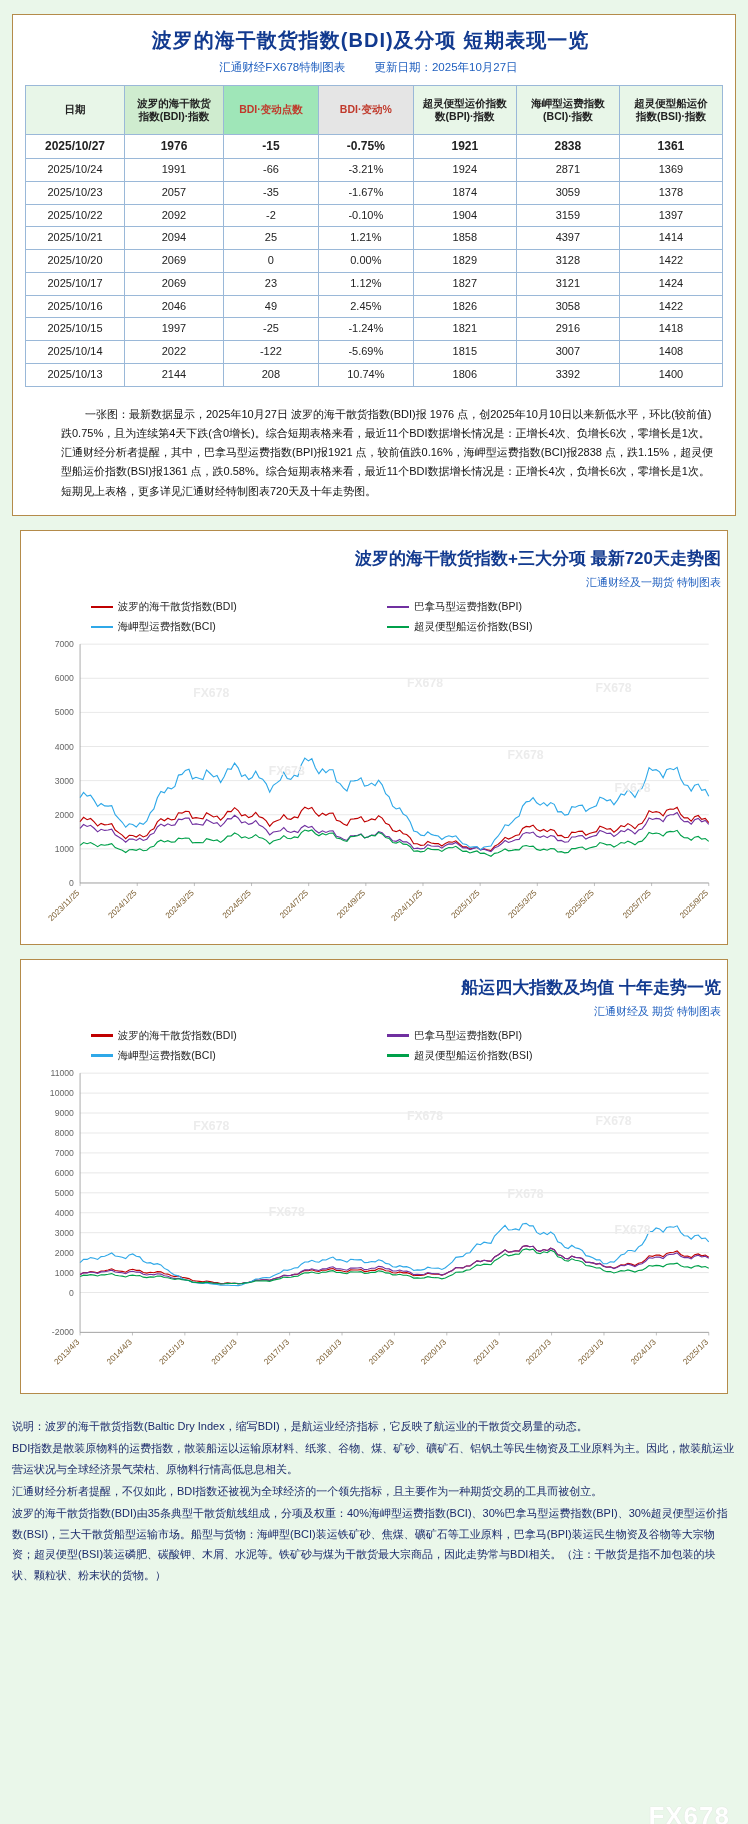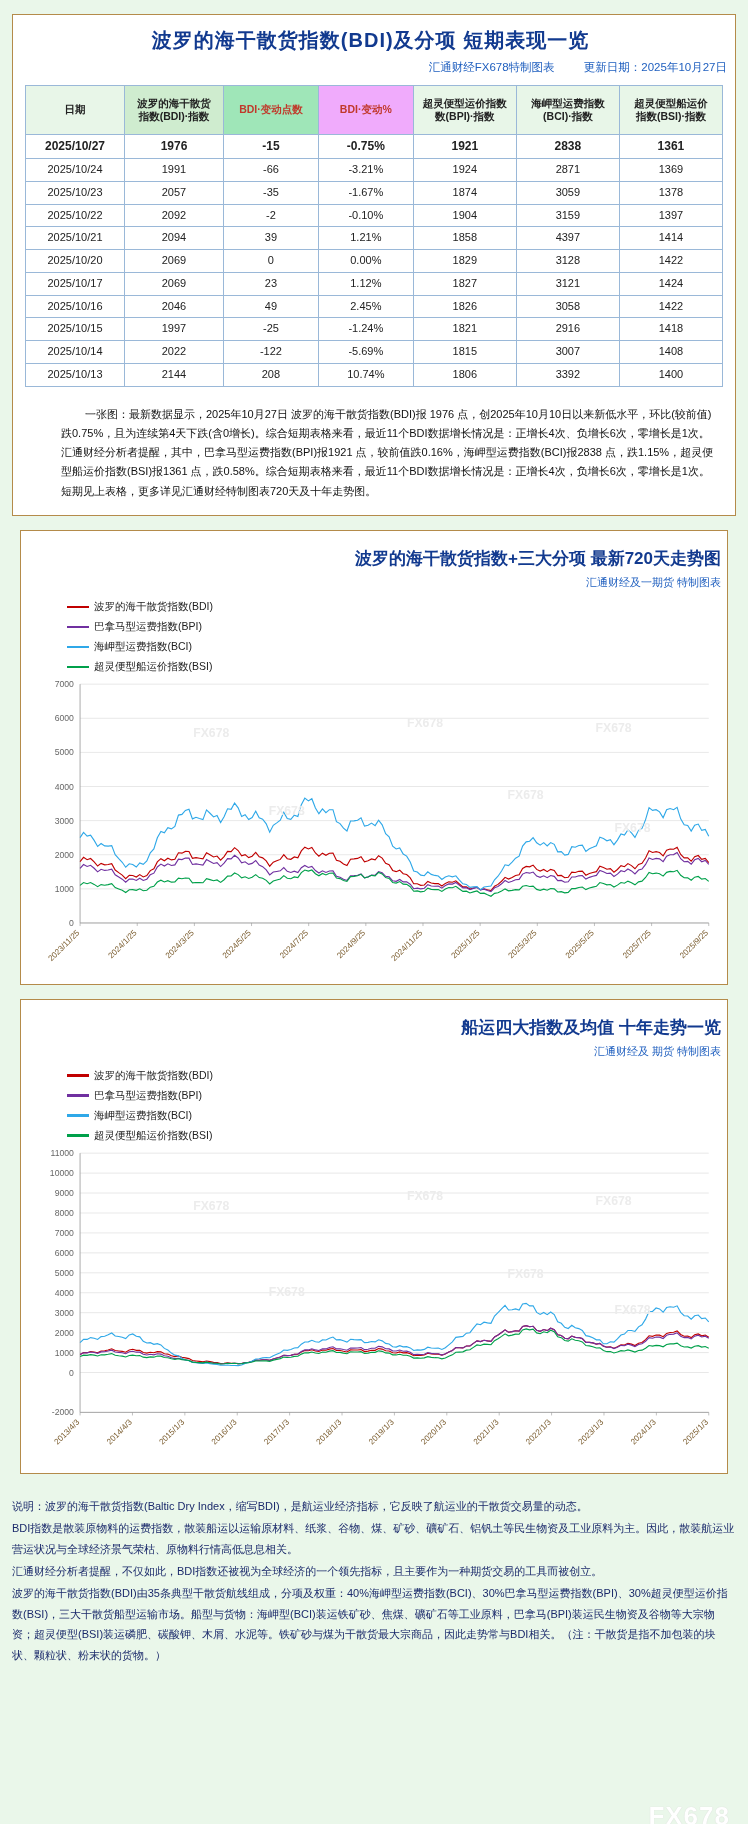--- a/index.html
+++ b/index.html
@@ -20,24 +20,24 @@
   }
   .panel-title{
     text-align:center;
     color:#123a8f;
     font-weight:bold;
     font-size:20px;
     padding:12px 11px 2px 4px;
     letter-spacing:1px;
   }
   .panel-sub{
-    text-align:right;
+    text-align:center;
     color:#1f5fbf;
     font-size:11.5px;
-    padding:4px 8px 10px 4px;
+    padding:4px 15px 10px 4px;
   }
   .panel-sub .sub-right{margin-left:26px;color:#1f5fbf;}
 
   table.bdi{
     border-collapse:collapse;
     width:calc(100% - 24px);
     margin:0 12px 8px 12px;
     font-size:11px;
   }
   table.bdi th, table.bdi td{
@@ -48,21 +48,21 @@
     line-height:1.25;
   }
   table.bdi thead th{
     font-weight:bold;
     font-size:10.5px;
     height:40px;
   }
   th.c0{background:#e8f6e8;width:92px;}
   th.c1{background:#cfeccf;width:92px;}
   th.c2{background:#9fe6b8;color:#c0392b;width:88px;}
-  th.c3{background:#f0abfc;color:#c0392b;width:88px;}
+  th.c3{background:#e5e5e5;color:#c0392b;width:88px;}
   th.c4{background:#e8f6e8;width:96px;}
   th.c5{background:#e8f6e8;width:96px;}
   th.c6{background:#e8f6e8;width:96px;}
 
   tr.first td{font-weight:bold;font-size:12px;background:#ffffff;}
   td{background:#fff;}
 
   .note{
     font-size:11px;
     line-height:1.75;
@@ -79,21 +79,21 @@
     margin:14px 20px;
     box-sizing:border-box;
     padding:10px 6px 12px 6px;
   }
   .chart-title{
     text-align:right;color:#123a8f;font-weight:bold;font-size:17px;padding-top:6px;
   }
   .chart-sub{text-align:right;color:#1f5fbf;font-size:11px;padding:5px 0 4px 0;}
   .legend{
     display:flex;flex-wrap:wrap;justify-content:center;gap:6px 26px;
-    font-size:10.5px;padding:6px 40px 2px 40px;flex-direction:column;
+    font-size:10.5px;padding:6px 40px 2px 40px;
   }
   .legend .item{display:flex;align-items:center;gap:5px;width:44%;}
   .legend .swatch{width:22px;height:2.5px;display:inline-block;}
   .chart-area{position:relative;}
   svg{display:block;width:100%;}
 
   
   .footer{
     font-size:11px;line-height:1.85;color:#1b2a6b;padding:8px 12px 6px 12px;
   }
@@ -166,21 +166,21 @@
             <td>2092</td>
             <td>-2</td>
             <td>-0.10%</td>
             <td>1904</td>
             <td>3159</td>
             <td>1397</td>
           </tr>
           <tr>
             <td>2025/10/21</td>
             <td>2094</td>
-            <td>39</td>
+            <td>25</td>
             <td>1.21%</td>
             <td>1858</td>
             <td>4397</td>
             <td>1414</td>
           </tr>
           <tr>
             <td>2025/10/20</td>
             <td>2069</td>
             <td>0</td>
             <td>0.00%</td>

